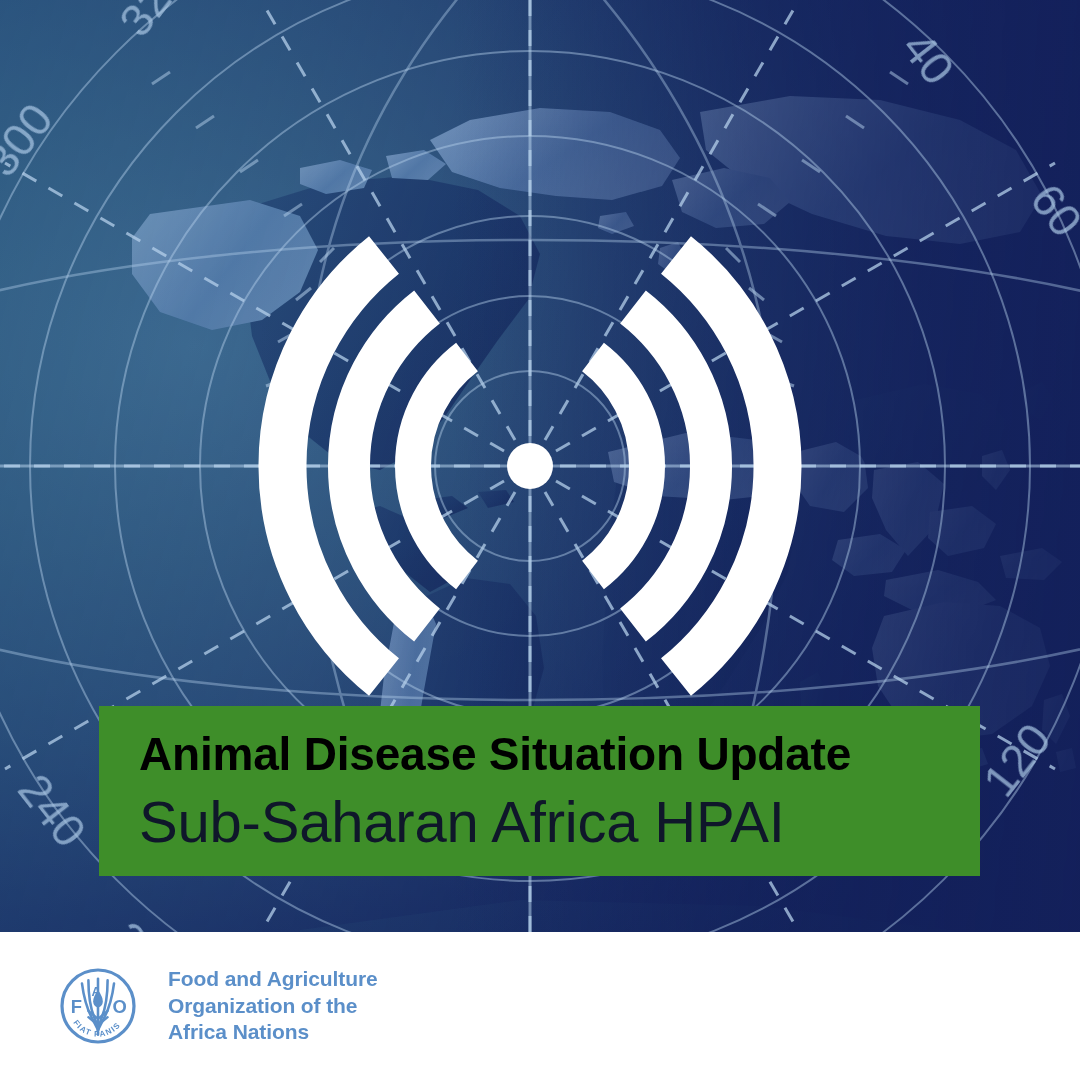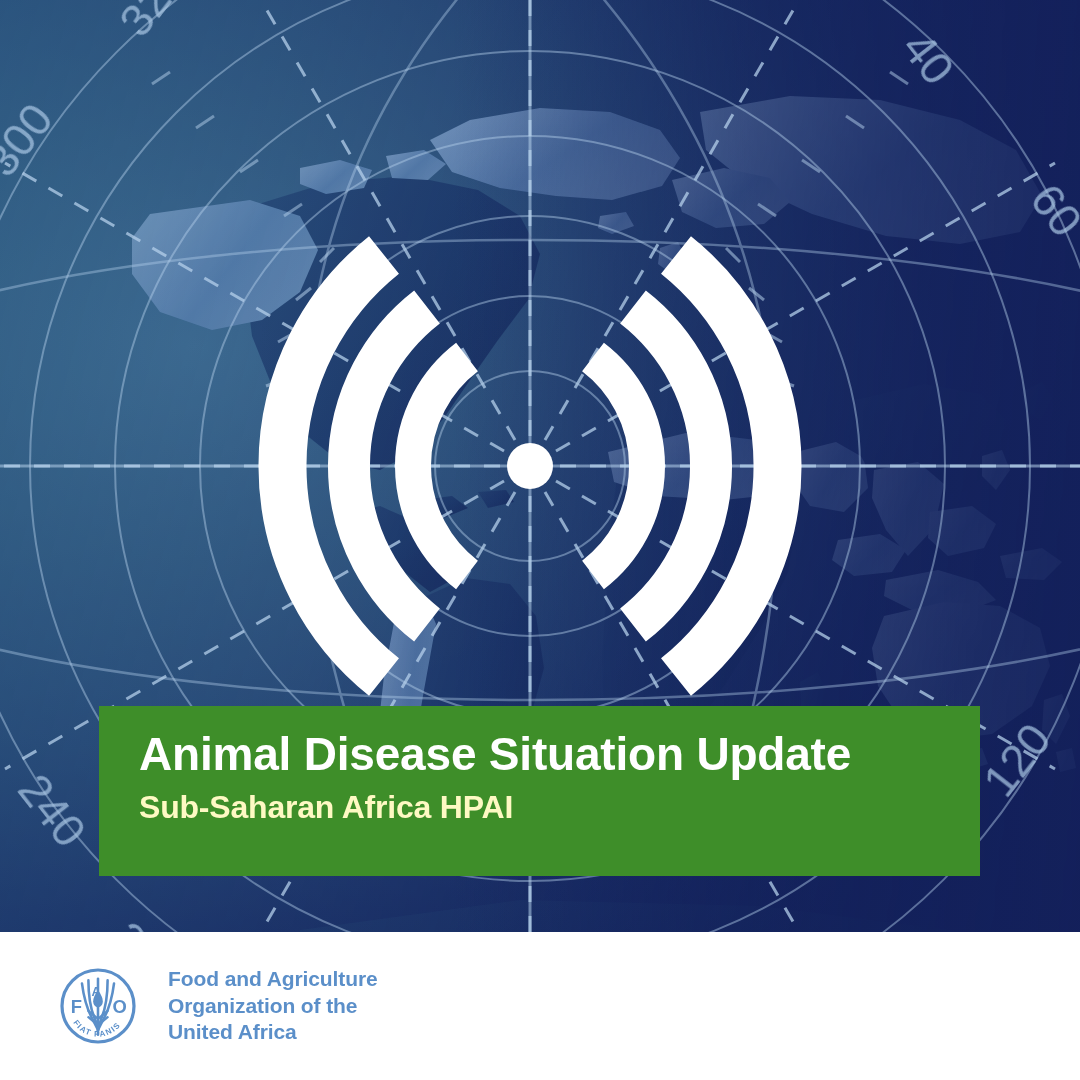--- a/index.html
+++ b/index.html
@@ -53,30 +53,30 @@
     top: 706px;
     width: 881px;
     height: 170px;
     background: #3e8e29;
     box-sizing: border-box;
     padding: 24px 40px 0 40px;
   }
   .banner-title {
     font-size: 46px;
     font-weight: 700;
-    color: #ffffff;
+    color: #000000;
     letter-spacing: -0.2px;
     line-height: 1.08;
     margin: 0;
     white-space: nowrap;
   }
   .banner-subtitle {
-    font-size: 32px;
-    font-weight: 700;
-    color: #fef9c3;
+    font-size: 58px;
+    font-weight: 400;
+    color: #0f172a;
     letter-spacing: -0.2px;
     line-height: 1.12;
     margin: 10px 0 0 0;
     white-space: nowrap;
   }
 
   
   .footer {
     position: absolute;
     left: 0;
@@ -336,17 +336,17 @@
         <path id="mottoArc" d="M 16,64 A 36 36 0 0 0 84,64" fill="none"></path>
       </defs>
       <text font-family="Liberation Sans, sans-serif" font-size="10" font-weight="700" fill="#5B8FC9" letter-spacing="1.6">
         <textPath href="#mottoArc" startOffset="8%">FIAT PANIS</textPath>
       </text>
     </svg>
 
     <div class="fao-wordmark">
       <div>Food and Agriculture</div>
       <div>Organization of the</div>
-      <div>United Africa</div>
+      <div>Africa Nations</div>
     </div>
   </div>
 
 </div>
 
 </body></html>

